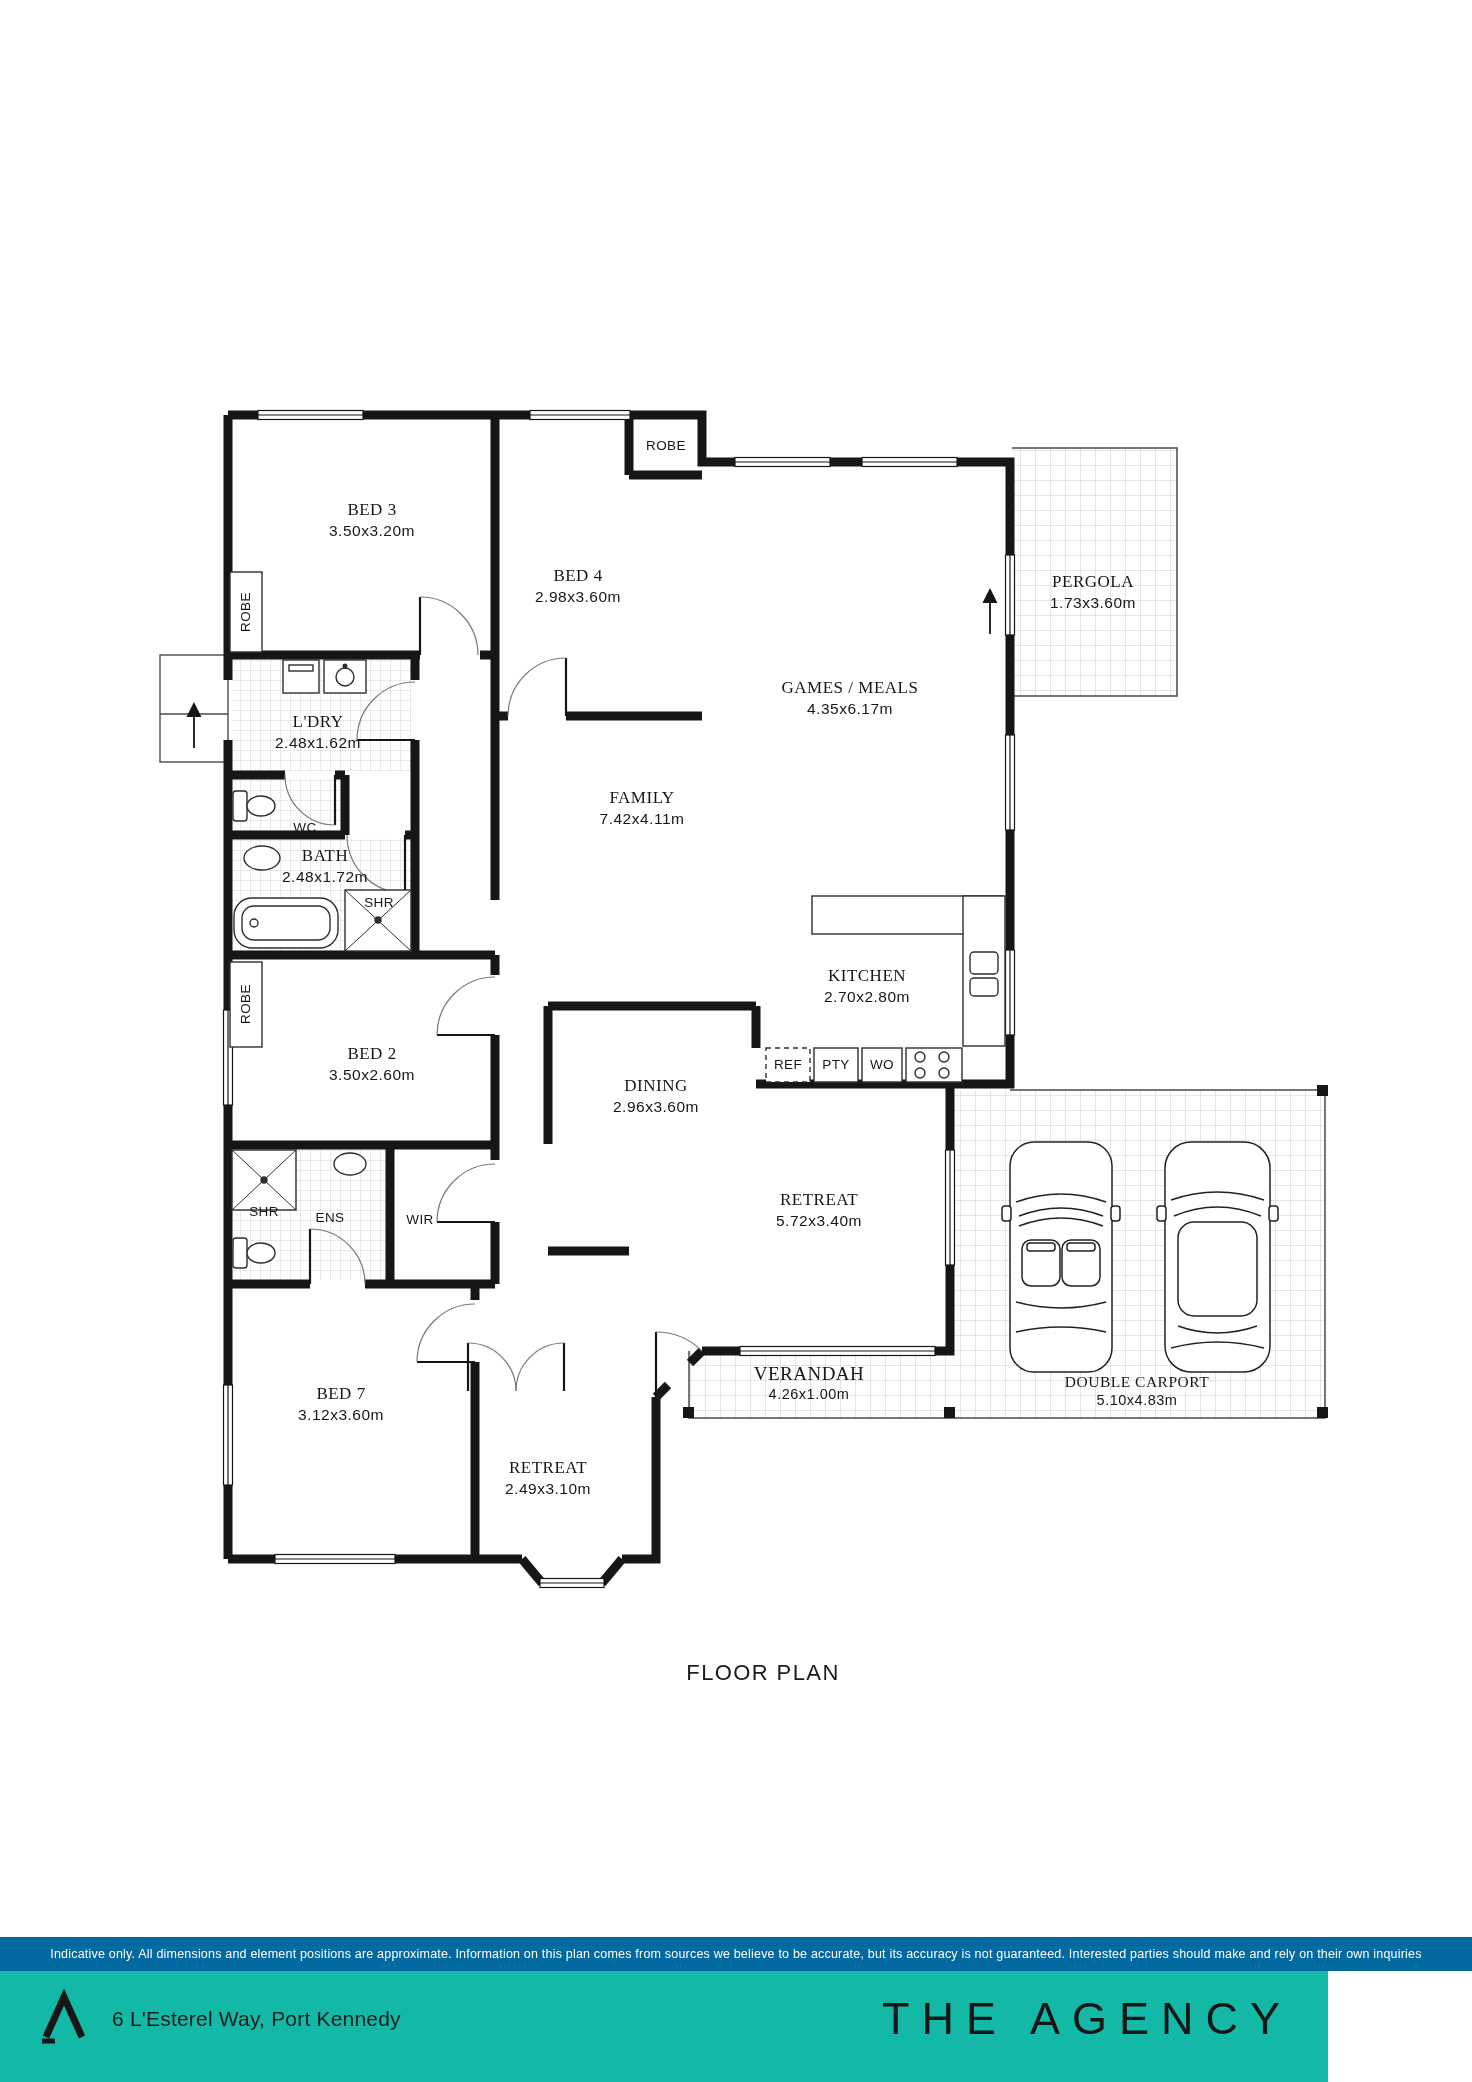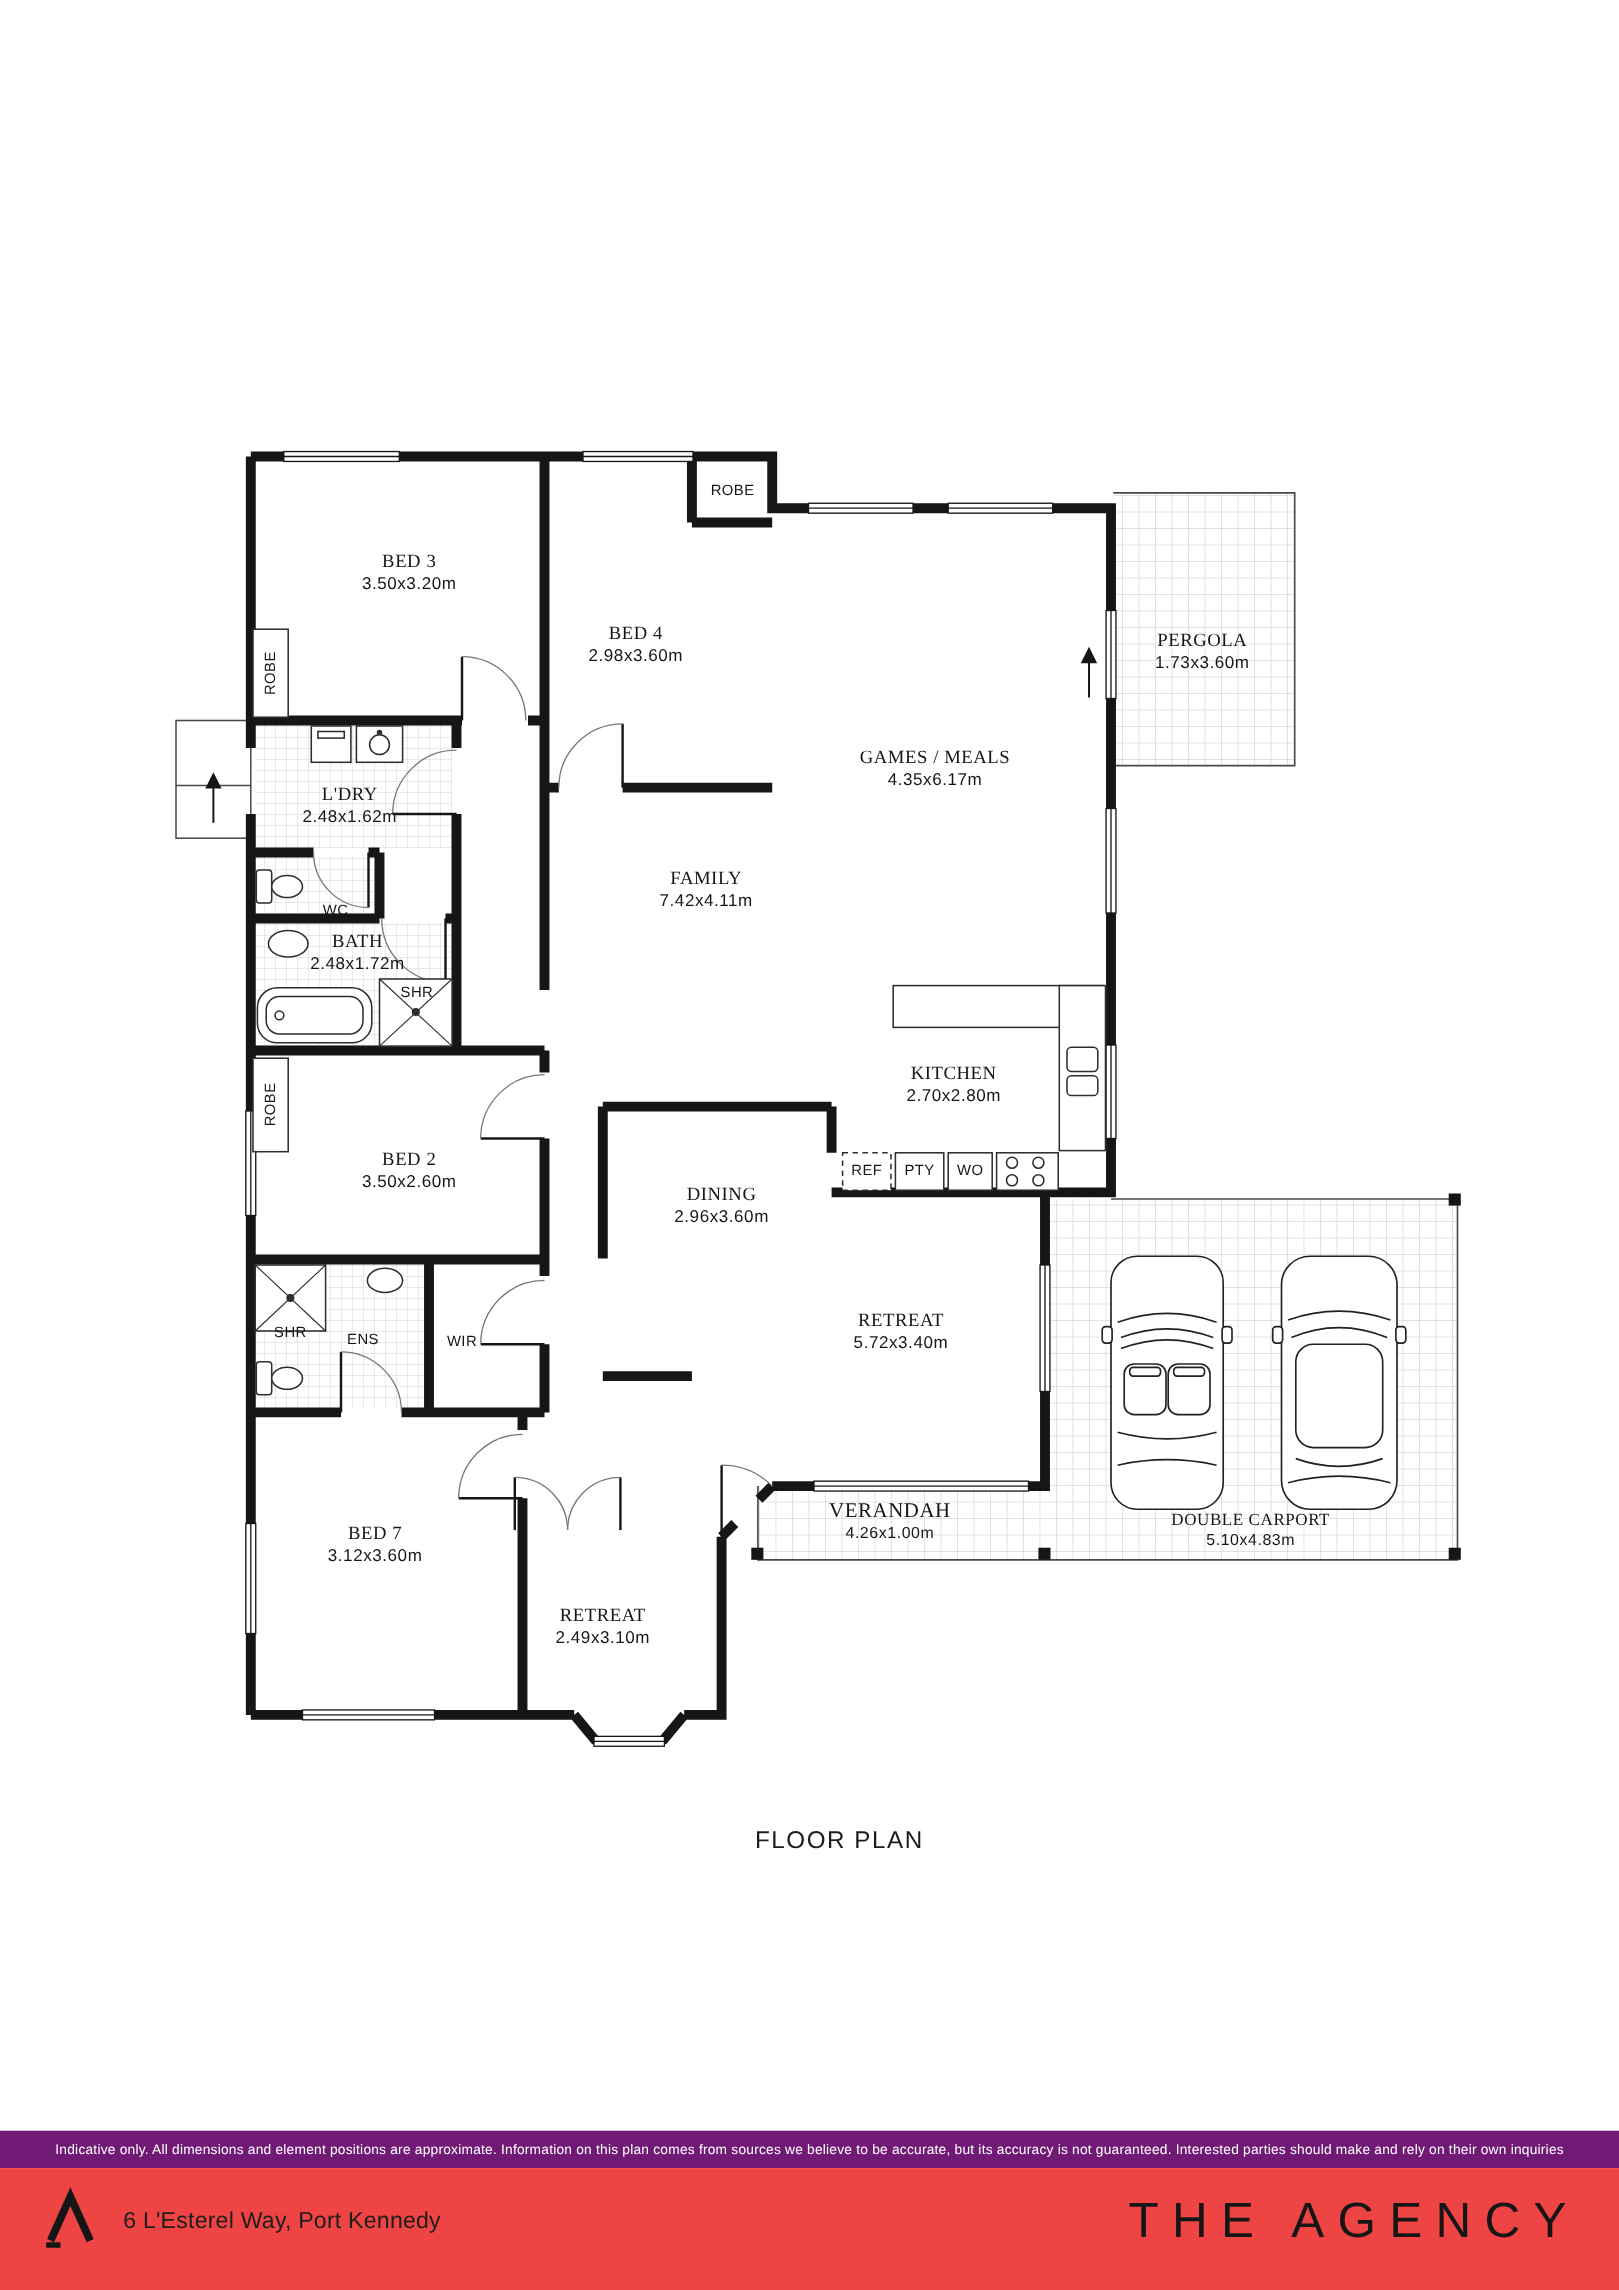--- a/index.html
+++ b/index.html
@@ -7,24 +7,24 @@
         font-family:"Liberation Sans",sans-serif;color:#161616;}
   svg{display:block;}
   .lbl{position:absolute;transform:translate(-50%,-50%);text-align:center;white-space:nowrap;
        line-height:1.25;letter-spacing:.5px;}
   .lbl .nm{font-size:17px;font-family:Liberation Serif, serif;}
   .lbl .dm{font-size:15.5px;margin-top:1px;}
   .sm{font-size:13.5px;letter-spacing:.4px;}
   .vert{transform:translate(-50%,-50%) rotate(-90deg);}
   .plan-title{position:absolute;transform:translate(-50%,-50%);font-size:22px;
        letter-spacing:1.4px;color:#1c1c1c;text-align:right;}
-  .disclaimer-bar{position:absolute;left:0;top:1937px;width:1472px;height:34px;background:#701a75;
+  .disclaimer-bar{position:absolute;left:0;top:1937px;width:1472px;height:34px;background:#0369a1;
        display:flex;align-items:center;justify-content:center;}
   .disclaimer-text{color:#ffffff;font-size:12.5px;letter-spacing:.2px;white-space:nowrap;}
-  .footer{position:absolute;left:0;top:1971px;width:1472px;height:111px;background:#ef4444;}
+  .footer{position:absolute;left:0;top:1971px;width:1328px;height:111px;background:#14b8a6;}
   .logo-mark{position:absolute;left:38px;top:16px;}
   .address{position:absolute;left:112px;top:36px;font-size:21px;color:#1d1d1d;letter-spacing:.2px;}
   .brand{position:absolute;right:36px;top:22px;font-size:45px;letter-spacing:12px;
        font-weight:400;color:#161616;white-space:nowrap;margin-left:11px;}
 </style>
 </head>
 <body>
 
 <div class="page">
 

